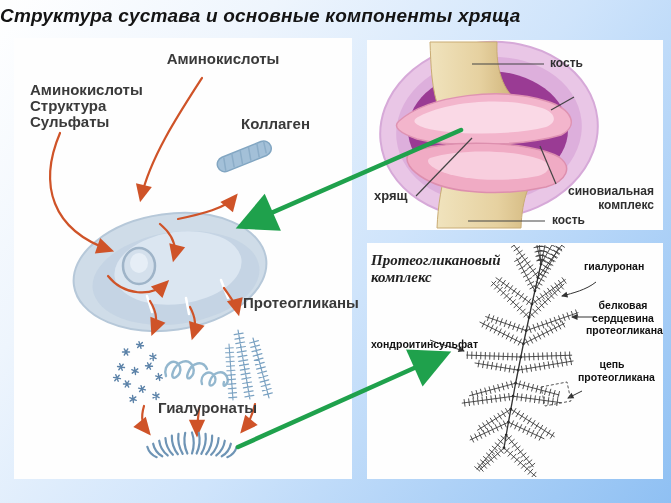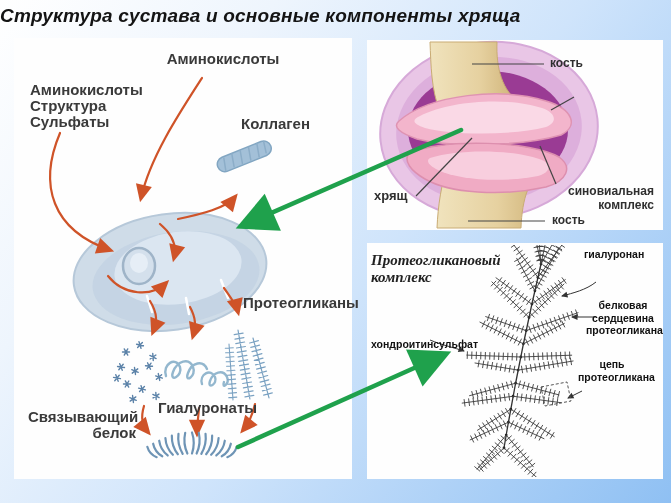--- a/index.html
+++ b/index.html
@@ -209,39 +209,35 @@
   <div class="title">Структура сустава и основные компоненты хряща</div>
 
   <div class="lbl cell center" style="left:158px;top:51px;width:130px;">Аминокислоты</div>
   <div class="lbl cell" style="left:30px;top:82px;">
     <div>Аминокислоты</div>
     <div>Структура</div>
     <div>Сульфаты</div>
   </div>
   <div class="lbl cell" style="left:241px;top:116px;">Коллаген</div>
   <div class="lbl cell" style="left:243px;top:295px;">Протеогликаны</div>
-  <div class="lbl cell right" style="left:28px;top:409px;width:108px;">
-    <div>Связывающий</div>
-    <div>белок</div>
-  </div>
   <div class="lbl cell" style="left:158px;top:400px;">Гиалуронаты</div>
 
   <div class="lbl joint" style="left:550px;top:57px;">кость</div>
   <div class="lbl joint" style="left:374px;top:189px;font-size:13px;text-align:center;">хрящ</div>
   <div class="lbl joint right" style="left:568px;top:185px;width:86px;">
     <div>синовиальная</div>
     <div>комплекс</div>
   </div>
   <div class="lbl joint" style="left:552px;top:214px;">кость</div>
 
   <div class="proteo-title">
     <div>Протеогликановый</div>
     <div>комплекс</div>
   </div>
-  <div class="lbl proteo" style="left:584px;top:248px;">гиалуронан</div>
+  <div class="lbl proteo" style="left:584px;top:260px;">гиалуронан</div>
   <div class="lbl proteo center" style="left:586px;top:299px;width:74px;">
     <div>белковая</div>
     <div>сердцевина</div>
     <div>протеогликана</div>
   </div>
   <div class="lbl proteo" style="left:371px;top:326px;margin-top:12px;">хондроитинсульфат</div>
   <div class="lbl proteo center" style="left:578px;top:358px;width:68px;">
     <div>цепь</div>
     <div>протеогликана</div>
   </div>

